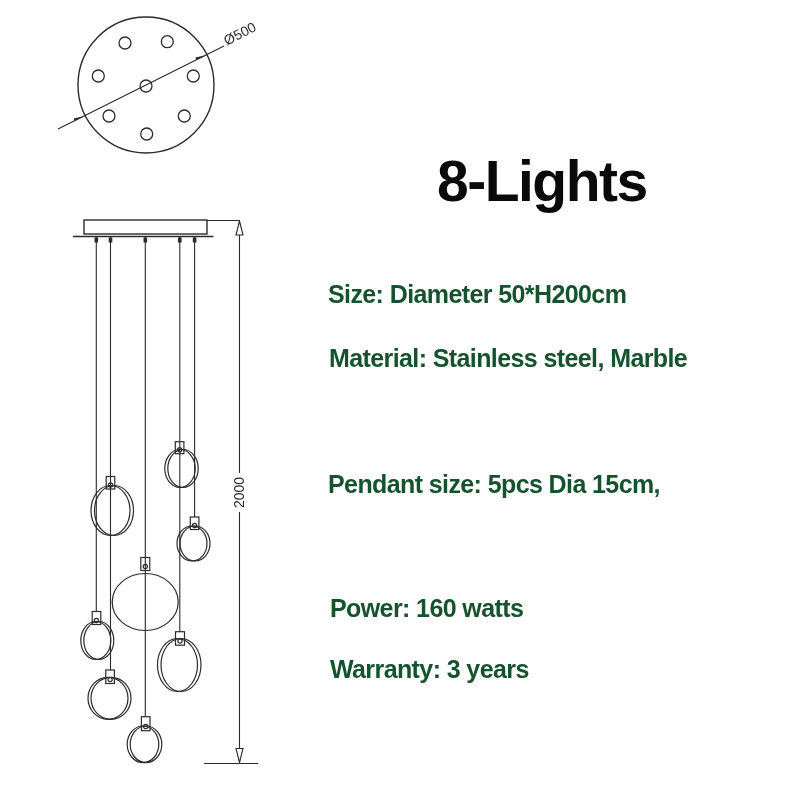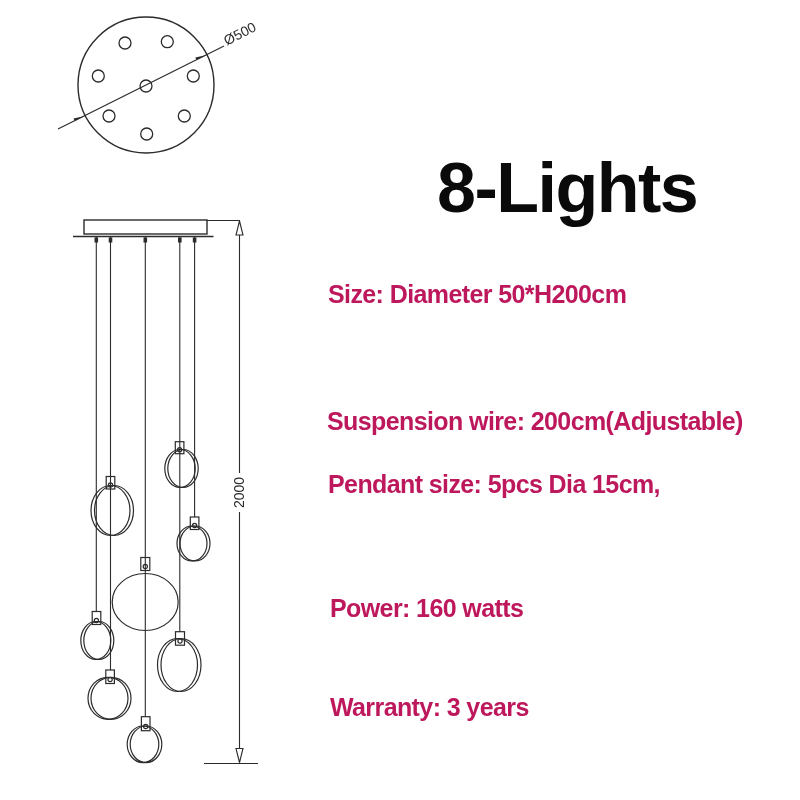--- a/index.html
+++ b/index.html
@@ -6,36 +6,36 @@
     margin: 0; padding: 0;
     width: 800px; height: 800px;
     background: #ffffff;
     font-family: "Liberation Sans", sans-serif;
     overflow: hidden;
   }
   .sheet { position: relative; width: 800px; height: 800px; background: #fff; }
   .drawing { position: absolute; left: 0; top: 0; }
   .info-title {
     position: absolute; left: 437px; top: 153px;
-    font-size: 70px; font-weight: 700; letter-spacing: -1.5px;
+    font-size: 57px; font-weight: 700; letter-spacing: -1.5px;
     color: #0a0a0a; white-space: nowrap; line-height: 1;
   }
   .spec {
     position: absolute;
     font-size: 25px; font-weight: 700; letter-spacing: -0.6px;
-    color: #be185d; white-space: nowrap; line-height: 1.05;
+    color: #14532d; white-space: nowrap; line-height: 1.05;
   }
   .spec-size      { left: 328px; top: 281px; }
   .spec-material  { left: 329px; top: 345px; }
   .spec-wire      { left: 327px; top: 408px; }
   .spec-pendant1  { left: 328px; top: 471px; }
   .spec-pendant2  { left: 497px; top: 510px; }
   .spec-pendant3  { left: 500px; top: 548px; }
   .spec-power     { left: 330px; top: 595px; }
-  .spec-warranty  { left: 330px; top: 656px; margin-top: 38px; }
+  .spec-warranty  { left: 330px; top: 656px; }
   svg text {
     font-family: "Liberation Sans", sans-serif;
     font-size: 14px;
     fill: #2b2b2b;
   }
 </style>
 </head>
 <body>
 
 <div class="sheet">
@@ -145,18 +145,18 @@
         <polygon points="239.5,762.5 236,748.5 243,748.5" fill="#ffffff"></polygon>
         <rect x="231" y="473" width="17" height="39" fill="#ffffff" stroke="none"></rect>
         <text transform="translate(244,492.5) rotate(-90)" text-anchor="middle" stroke="none" fill="#2b2b2b">2000</text>
       </g>
     </g>
   </svg>
 
   <div class="info-title">8-Lights</div>
 
   <div class="spec spec-size">Size: Diameter 50*H200cm</div>
-  <div class="spec spec-wire">Suspension wire: 200cm(Adjustable)</div>
+  <div class="spec spec-material">Material: Stainless steel, Marble</div>
   <div class="spec spec-pendant1">Pendant size: 5pcs Dia 15cm,</div>
   <div class="spec spec-power">Power: 160 watts</div>
   <div class="spec spec-warranty">Warranty: 3 years</div>
 
 </div>
 
 </body></html>

